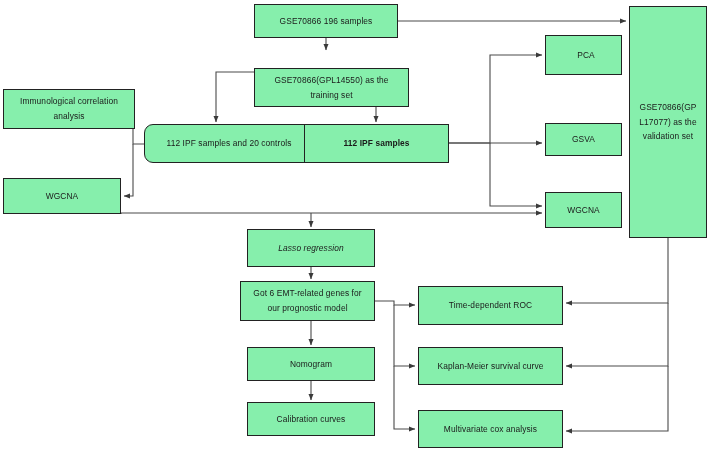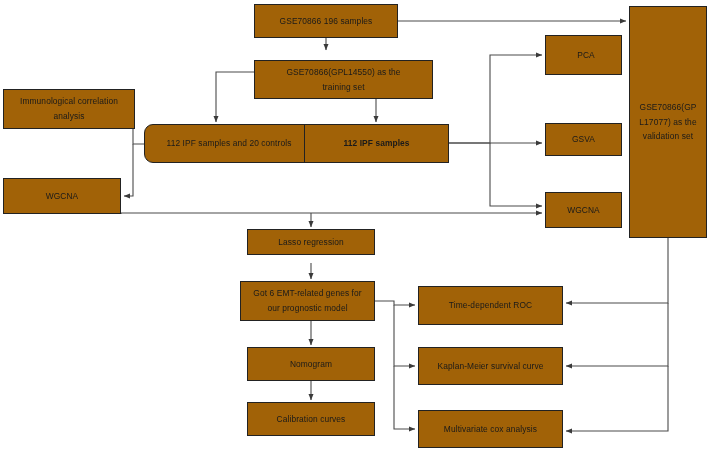--- a/index.html
+++ b/index.html
@@ -4,21 +4,21 @@
 <title>Study Workflow Flowchart</title>
 <style>
   html,body{margin:0;padding:0;background:#ffffff;}
   body{font-family:"Liberation Sans","DejaVu Sans",sans-serif;}
   #canvas{position:relative;width:708px;height:453px;background:#ffffff;overflow:hidden;}
   svg#wires{position:absolute;left:0;top:0;width:708px;height:453px;pointer-events:none;}
   .node{
     position:absolute;
     box-sizing:border-box;
     border:1.3px solid #222222;
-    background:#a16207;
+    background:#86efac;
     color:#1a1a1a;
     display:flex;
     align-items:center;
     justify-content:flex-end;
     text-align:center;
     font-size:8.4px;
     line-height:1.75;
     letter-spacing:0.1px;
     padding:2px 4px;
     z-index:2;
@@ -57,21 +57,21 @@
         <path d="M668,187 L668,303 L566,303" fill="none" stroke="#4a4a4a" stroke-width="1.1" marker-end="url(#arrowhead)"></path>
         <path d="M668,303 L668,366 L566,366" fill="none" stroke="#4a4a4a" stroke-width="1.1" marker-end="url(#arrowhead)"></path>
         <path d="M668,366 L668,431 L566,431" fill="none" stroke="#4a4a4a" stroke-width="1.1" marker-end="url(#arrowhead)"></path>
       </g>
   </svg>
 
   <div id="node-layer">
       <div class="node" style="left: 254px; top: 4px; width: 144px; height: 34px; border-color: rgb(34, 34, 34);">
         <span>GSE70866 196 samples</span>
       </div>
-      <div class="node" style="left: 254px; top: 60px; width: 179px; height: 39px; border-color: rgb(34, 34, 34);">
+      <div class="node" style="left: 254px; top: 68px; width: 155px; height: 39px; border-color: rgb(34, 34, 34);">
         <span>GSE70866(GPL14550) as the
 training set</span>
       </div>
       <div class="node" style="left: 629px; top: 6px; width: 78px; height: 232px; border-color: rgb(34, 34, 34);">
         <span>GSE70866(GP
 L17077) as the
 validation set</span>
       </div>
       <div class="node" style="left: 3px; top: 89px; width: 132px; height: 40px; border-color: rgb(34, 34, 34);">
         <span>Immunological correlation
@@ -88,21 +88,21 @@
       </div>
       <div class="node" style="left: 545px; top: 35px; width: 77px; height: 40px; border-color: rgb(34, 34, 34); padding-left: 9px;">
         <span>PCA</span>
       </div>
       <div class="node" style="left: 545px; top: 123px; width: 77px; height: 33px; border-color: rgb(34, 34, 34);">
         <span>GSVA</span>
       </div>
       <div class="node" style="left: 545px; top: 192px; width: 77px; height: 36px; border-color: rgb(34, 34, 34);">
         <span>WGCNA</span>
       </div>
-      <div class="node" style="left: 247px; top: 229px; width: 128px; height: 26px; border-color: rgb(34, 34, 34);">
+      <div class="node" style="left: 247px; top: 229px; width: 128px; height: 38px; border-color: rgb(34, 34, 34); font-style: italic;">
         <span>Lasso regression</span>
       </div>
       <div class="node" style="left: 240px; top: 281px; width: 135px; height: 40px; border-color: rgb(34, 34, 34);">
         <span>Got 6 EMT-related genes for
 our prognostic model</span>
       </div>
       <div class="node" style="left: 247px; top: 347px; width: 128px; height: 34px; border-color: rgb(34, 34, 34);">
         <span>Nomogram</span>
       </div>
       <div class="node" style="left: 247px; top: 402px; width: 128px; height: 34px; border-color: rgb(34, 34, 34);">

